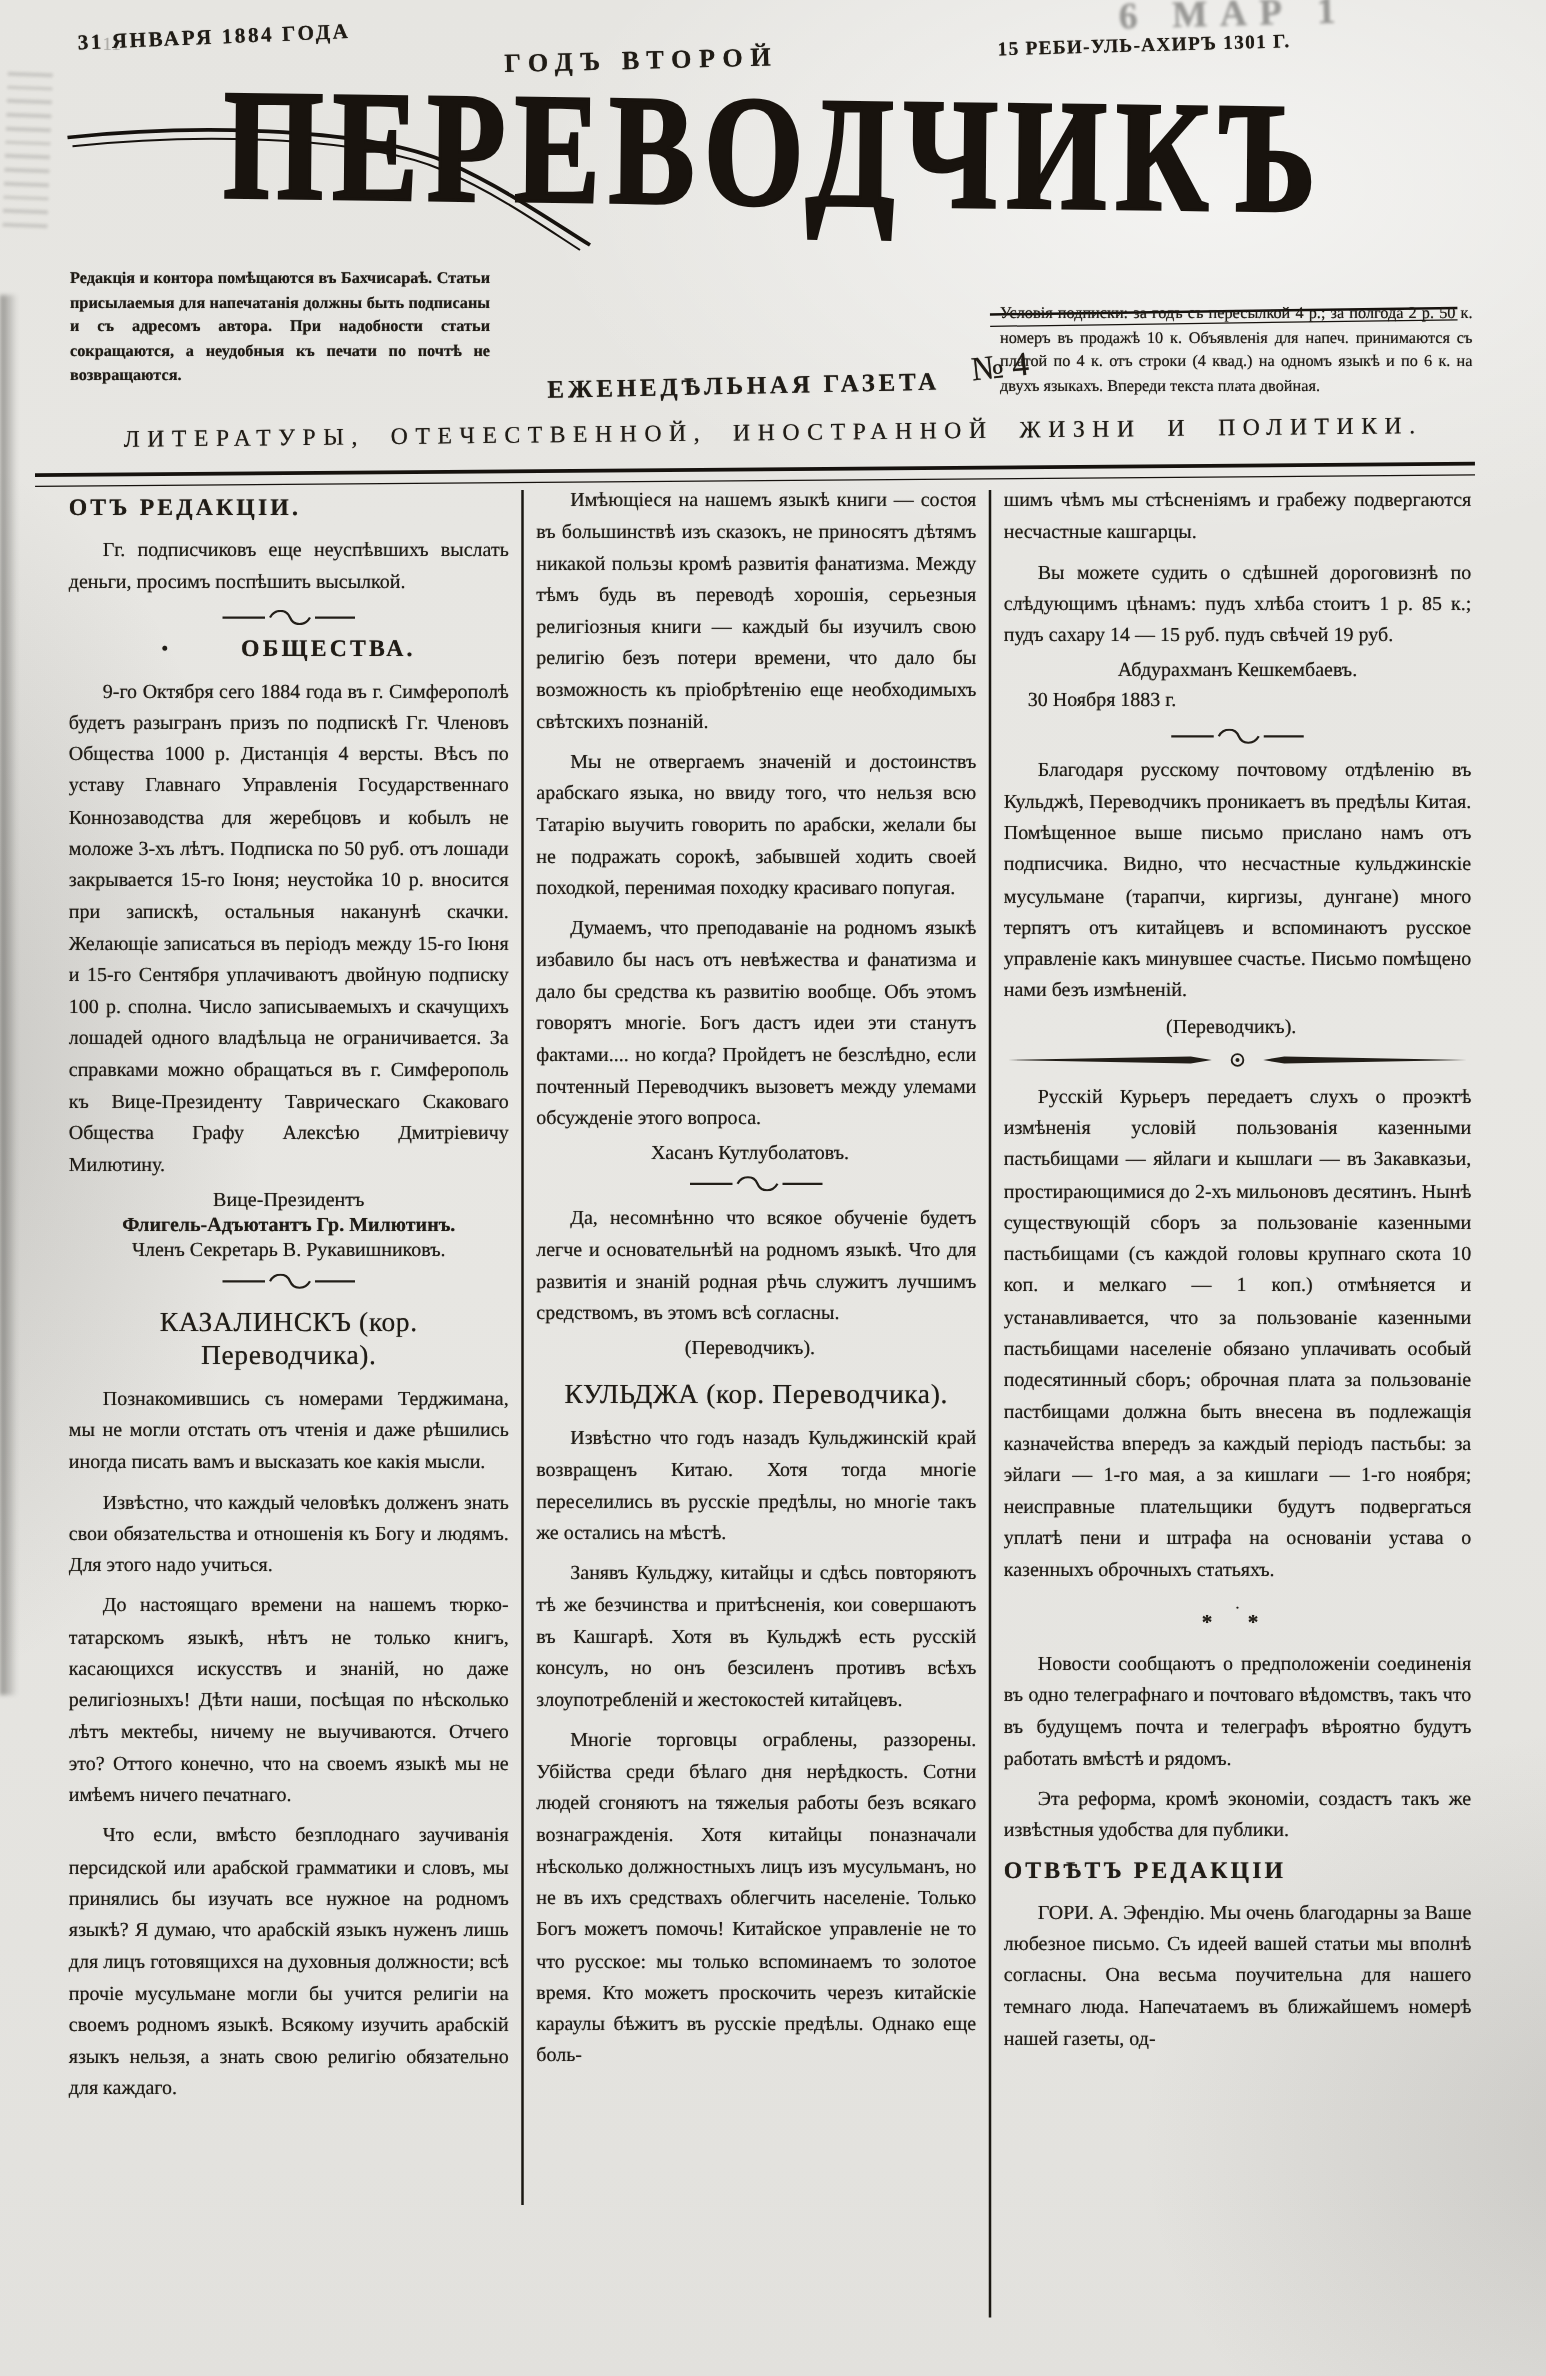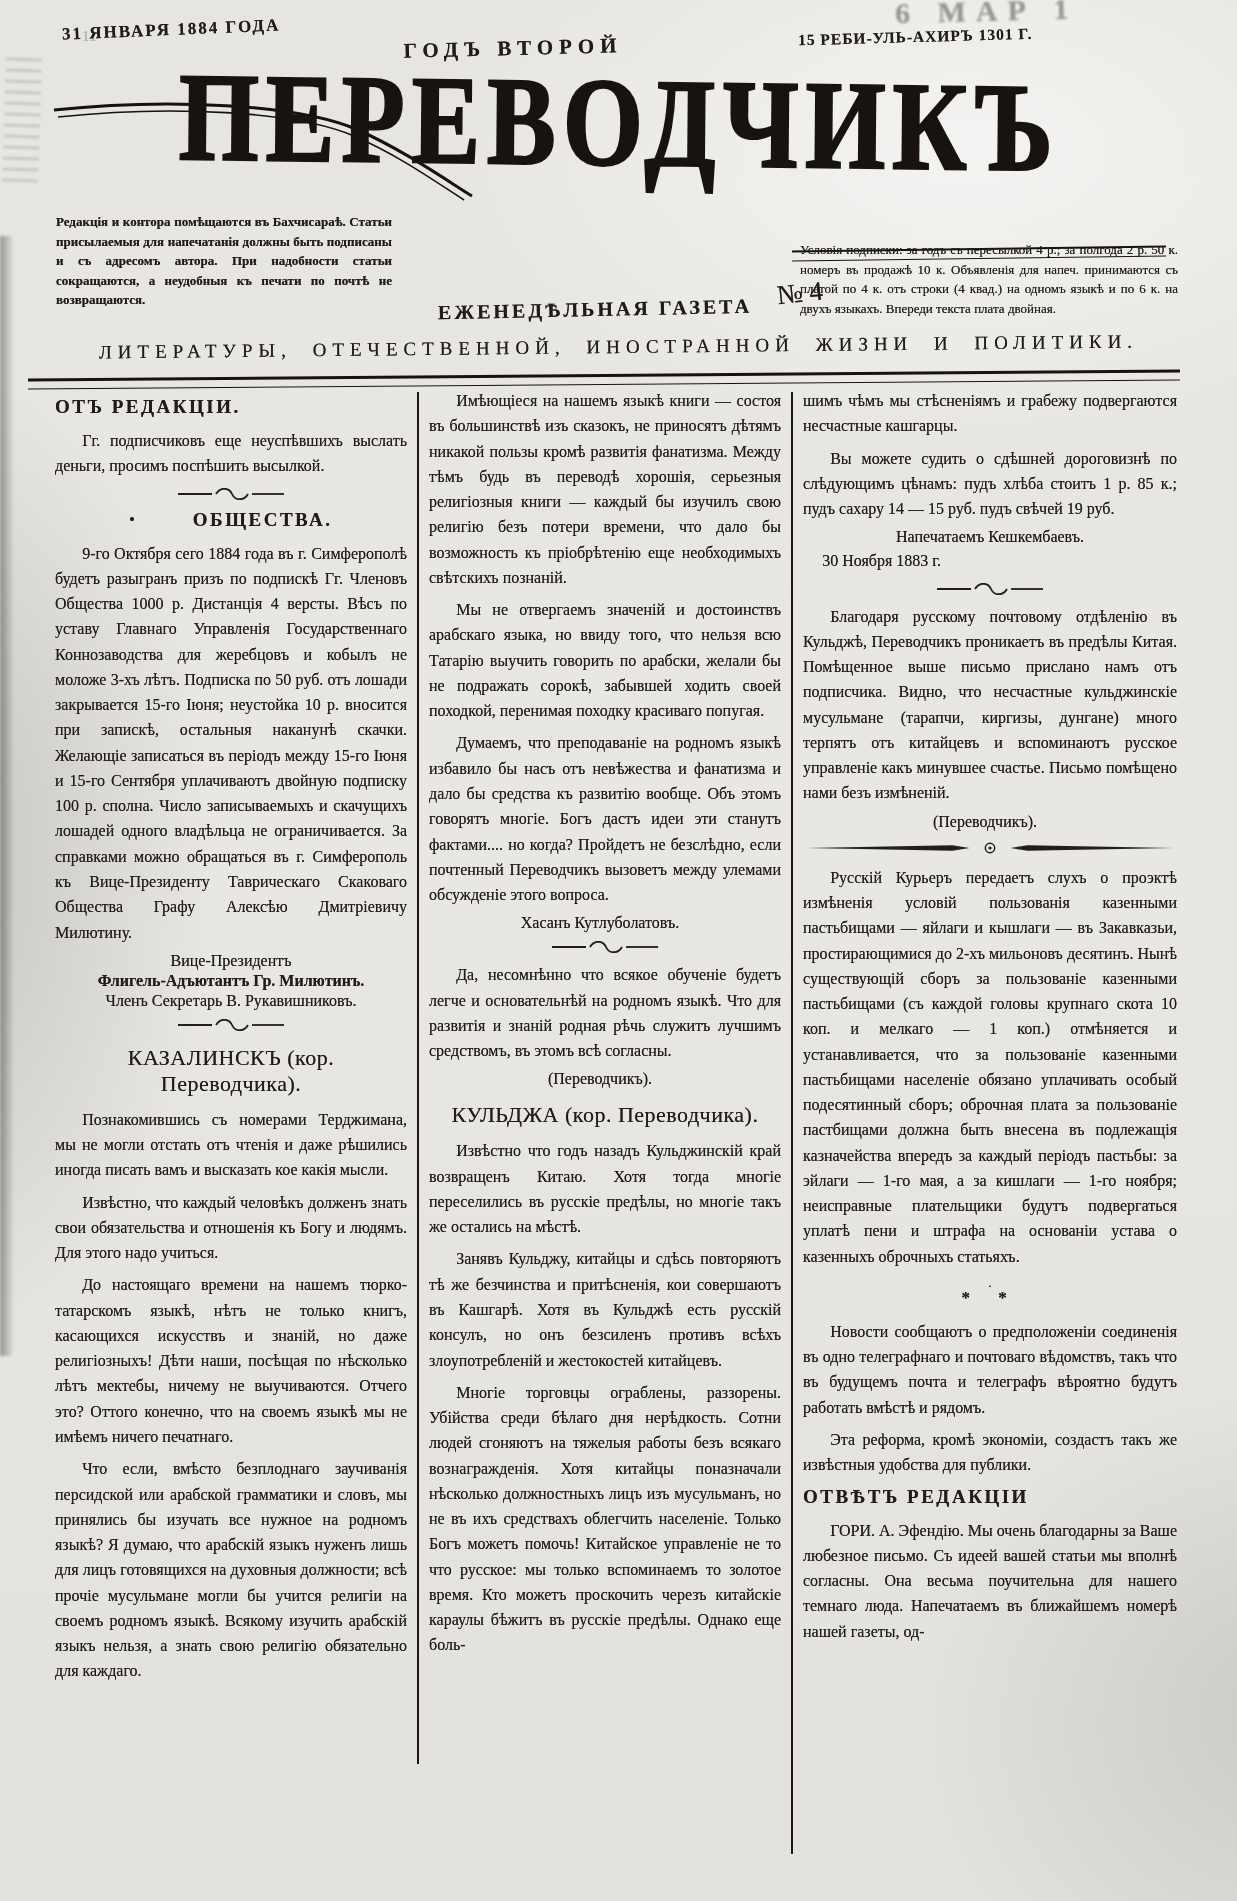--- a/index.html
+++ b/index.html
@@ -156,21 +156,21 @@
       <p class="p">Извѣстно что годъ назадъ Кульджинскій край возвращенъ Китаю. Хотя тогда многіе переселились въ русскіе предѣлы, но многіе такъ же остались на мѣстѣ.</p>
       <p class="p">Занявъ Кульджу, китайцы и сдѣсь повторяютъ тѣ же безчинства и притѣсненія, кои совершаютъ въ Кашгарѣ. Хотя въ Кульджѣ есть русскій консулъ, но онъ безсиленъ противъ всѣхъ злоупотребленій и жестокостей китайцевъ.</p>
       <p class="p">Многіе торговцы ограблены, раззорены. Убійства среди бѣлаго дня нерѣдкость. Сотни людей сгоняютъ на тяжелыя работы безъ всякаго вознагражденія. Хотя китайцы поназначали нѣсколько должностныхъ лицъ изъ мусульманъ, но не въ ихъ средствахъ облегчить населеніе. Только Богъ можетъ помочь! Китайское управленіе не то что русское: мы только вспоминаемъ то золотое время. Кто можетъ проскочить черезъ китайскіе караулы бѣжитъ въ русскіе предѣлы. Однако еще боль-</p>
     </div>
 
     <div class="vr vr2"></div>
 
     <div class="c c3">
       <p class="p" style="text-indent:0">шимъ чѣмъ мы стѣсненіямъ и грабежу подвергаются несчастные кашгарцы.</p>
       <p class="p">Вы можете судить о сдѣшней дороговизнѣ по слѣдующимъ цѣнамъ: пудъ хлѣба стоитъ 1 р. 85 к.; пудъ сахару 14 — 15 руб. пудъ свѣчей 19 руб.</p>
-      <div class="sig-c">Напечатаемъ Кешкембаевъ.</div>
+      <div class="sig-c">Абдурахманъ Кешкембаевъ.</div>
       <div class="p" style="text-indent:1.2em;margin-bottom:2px">30 Ноября 1883 г.</div>
       <div class="orn">
         <svg width="110" height="12" viewBox="0 0 110 12">
             <path d="M2,6 H36" stroke="#221e18" stroke-width="1.8"></path>
             <path d="M40,6 C44,-1 53,-1 56,6 C59,13 68,13 72,6" fill="none" stroke="#221e18" stroke-width="1.8"></path>
             <path d="M76,6 H108" stroke="#221e18" stroke-width="1.8"></path>
           </svg>
       </div>
       <p class="p">Благодаря русскому почтовому отдѣленію въ Кульджѣ, Переводчикъ проникаетъ въ предѣлы Китая. Помѣщенное выше письмо прислано намъ отъ подписчика. Видно, что несчастные кульджинскіе мусульмане (тарапчи, киргизы, дунгане) много терпятъ отъ китайцевъ и вспоминаютъ русское управленіе какъ минувшее счастье. Письмо помѣщено нами безъ измѣненій.</p>
       <div class="sig-r">(Переводчикъ).</div>

